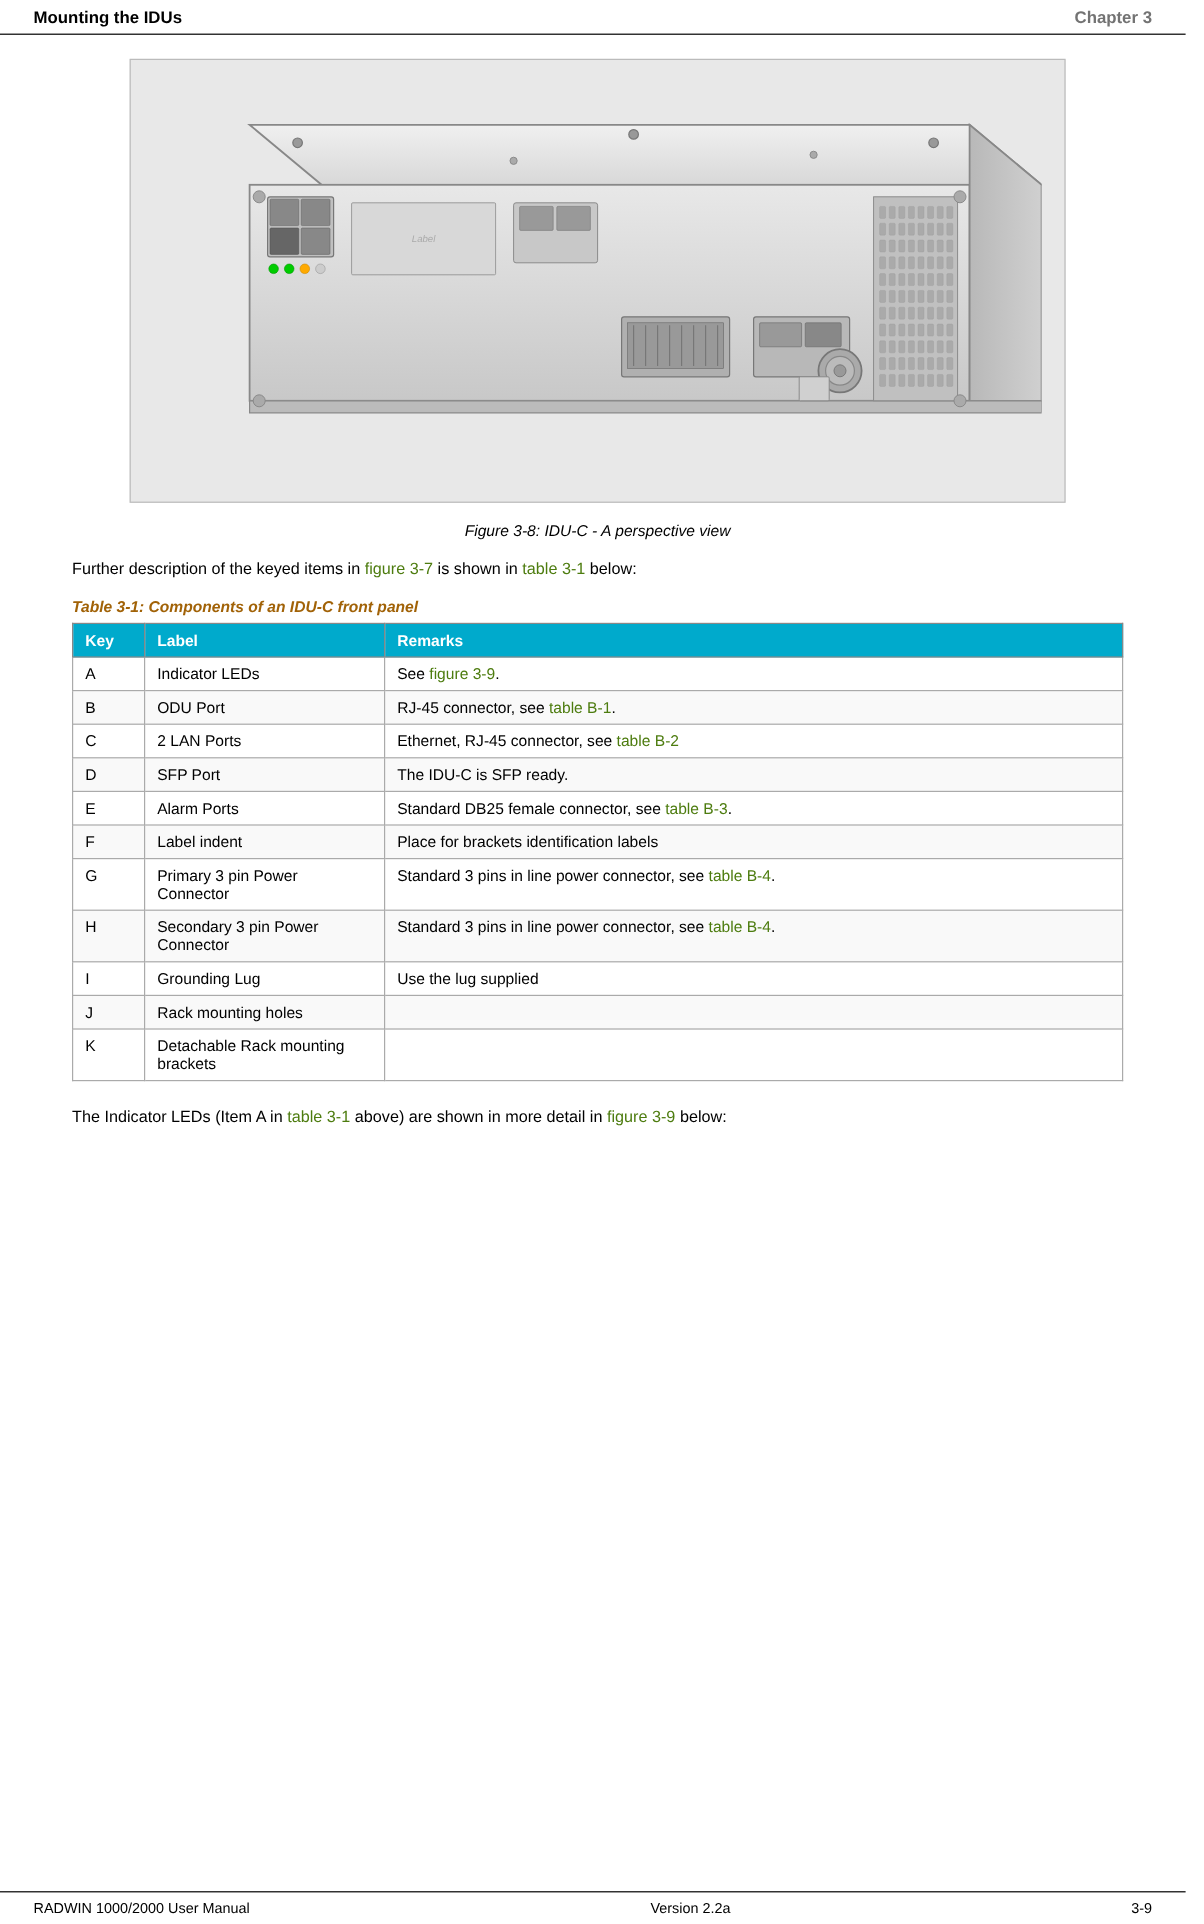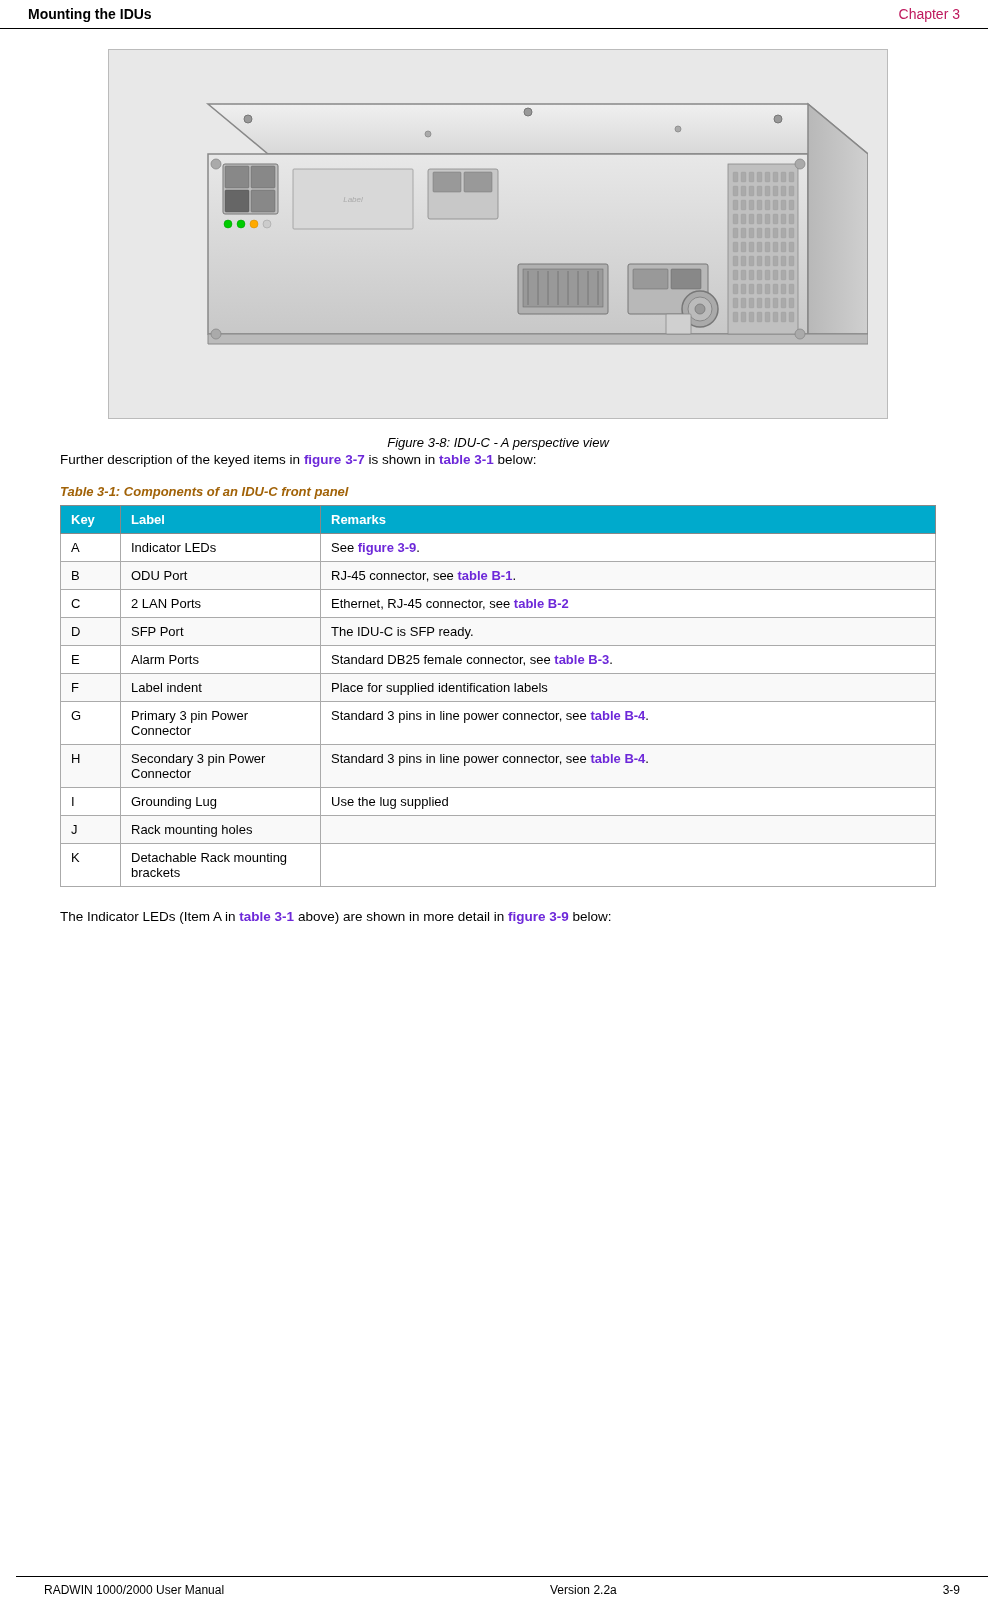--- a/index.html
+++ b/index.html
@@ -26,22 +26,22 @@
       border-bottom: 1.5px solid #000;
       margin-bottom: 0;
     }
     .header-left {
       font-size: 14px;
       font-weight: bold;
       color: #000;
     }
     .header-right {
       font-size: 14px;
-      font-weight: normal;
-      color: #be185d;
+      font-weight: bold;
+      color: #737373;
     }
     
     .main-content {
       padding: 20px 52px 20px 60px;
     }
     
     .device-image-container {
       background: #e8e8e8;
       border: 1px solid #bbb;
       width: 780px;
@@ -56,32 +56,33 @@
     
     .device-svg {
       width: 740px;
       height: 340px;
     }
     
     .figure-caption {
       font-style: italic;
       font-size: 13px;
       text-align: center;
+      margin-bottom: 14px;
       color: #000;
     }
     
     .description-text {
       font-size: 13.5px;
       line-height: 1.5;
       margin-bottom: 14px;
       color: #000;
     }
     .link-blue {
-      color: #6d28d9;
-      font-weight: bold;
+      color: #4d7c0f;
+      font-weight: normal;
       text-decoration: none;
     }
     
     .table-caption {
       font-style: italic;
       font-size: 13px;
       font-weight: bold;
       margin-bottom: 6px;
       color: #a16207;
     }
@@ -125,21 +126,20 @@
       bottom: 0;
       left: 0;
       right: 0;
       display: flex;
       justify-content: space-between;
       align-items: flex-start;
       padding: 6px 28px;
       border-top: 1.5px solid #000;
       font-size: 12px;
       color: #000;
-      margin-left: 16px;
     }
     .footer-left { }
     .footer-center { }
     .footer-right { }
   </style>
 </head>
 <body>
 
 <div class="page-container">
 
@@ -371,21 +371,21 @@
             <td>The IDU-C is SFP ready.</td>
           </tr>
           <tr>
             <td>E</td>
             <td>Alarm Ports</td>
             <td><span>Standard DB25 female connector, see </span><a class="link-blue" href="#">table B-3</a><span>.</span></td>
           </tr>
           <tr>
             <td>F</td>
             <td>Label indent</td>
-            <td>Place for supplied identification labels</td>
+            <td>Place for brackets identification labels</td>
           </tr>
           <tr>
             <td>G</td>
             <td>Primary 3 pin Power Connector</td>
             <td><span>Standard 3 pins in line power connector, see </span><a class="link-blue" href="#">table B-4</a><span>.</span></td>
           </tr>
           <tr>
             <td>H</td>
             <td>Secondary 3 pin Power Connector</td>
             <td><span>Standard 3 pins in line power connector, see </span><a class="link-blue" href="#">table B-4</a><span>.</span></td>

